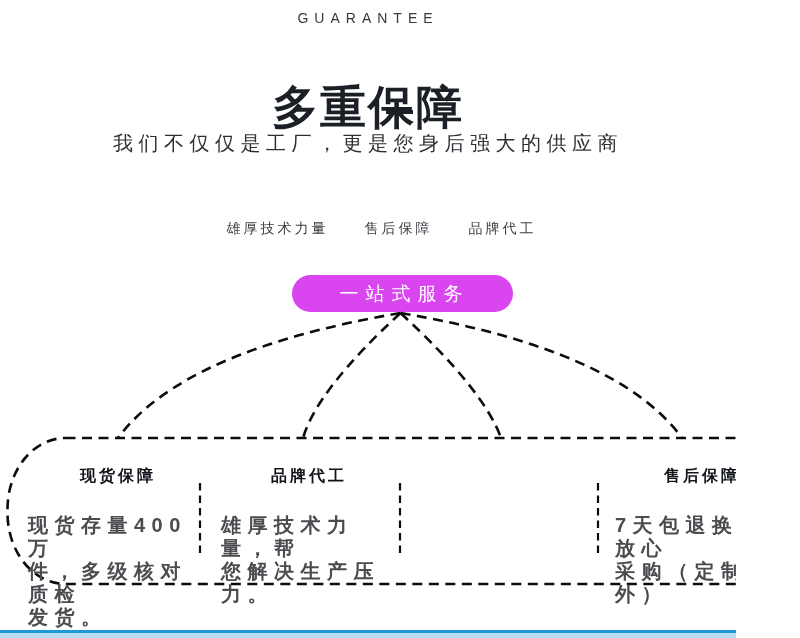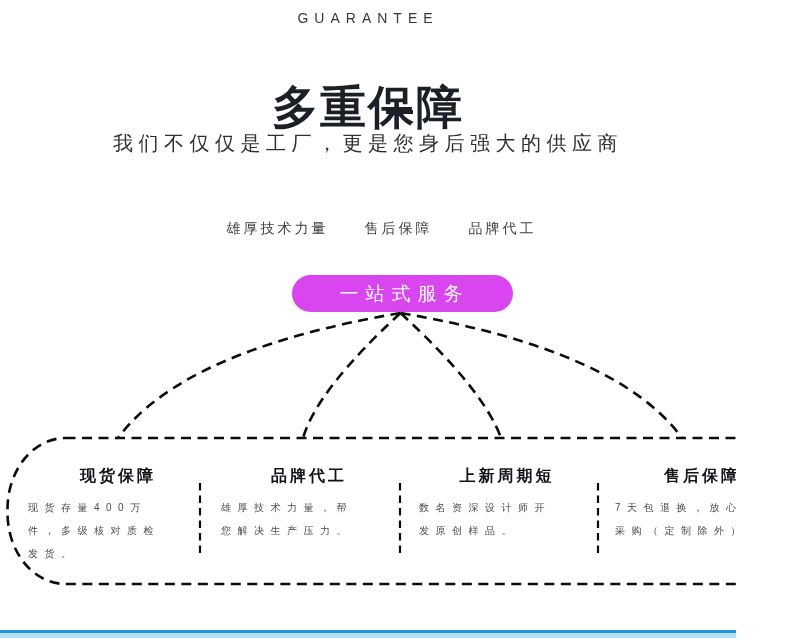--- a/index.html
+++ b/index.html
@@ -57,24 +57,25 @@
   }
   .connector-svg{left:0;top:0;}
 
   .col{top:466px;}
   .col-title{
     font-size:16px;font-weight:700;
     letter-spacing:3px;color:#101319;
     text-align:center;white-space:nowrap;
   }
   .col-body{
-    margin-top:9px;
-    font-size:10px;color:#4a4c50;
+    margin-top:27px;
+    font-size:20px;color:#4a4c50;
     letter-spacing:6.5px;line-height:23px;
     white-space:pre-line;
+    font-weight:bold;
   }
   .col1{left:28px;width:180px;}
   .col2{left:221px;width:176px;}
   .col3{left:419px;width:176px;}
   .col4{left:615px;width:174px;}
 
   .bottom-line{left:0;top:630px;width:800px;height:3px;background:#1e9ad6;}
   .bottom-strip{left:0;top:633px;width:800px;height:5px;background:#b8ddf0;}
 </style>
 </head>
@@ -120,25 +121,20 @@
 件，多级核对质检
 发货。</div>
   </div>
 
   <div class="abs col col2">
     <div class="col-title">品牌代工</div>
     <div class="col-body">雄厚技术力量，帮
 您解决生产压力。</div>
   </div>
 
-  <div class="abs col col3">
-    <div class="col-title">上新周期短</div>
-    <div class="col-body">数名资深设计师开
-发原创样品。</div>
-  </div>
 
   <div class="abs col col4">
     <div class="col-title">售后保障</div>
     <div class="col-body">7天包退换，放心
 采购（定制除外）</div>
   </div>
 
   <div class="abs bottom-line"></div>
   <div class="abs bottom-strip"></div>
 

